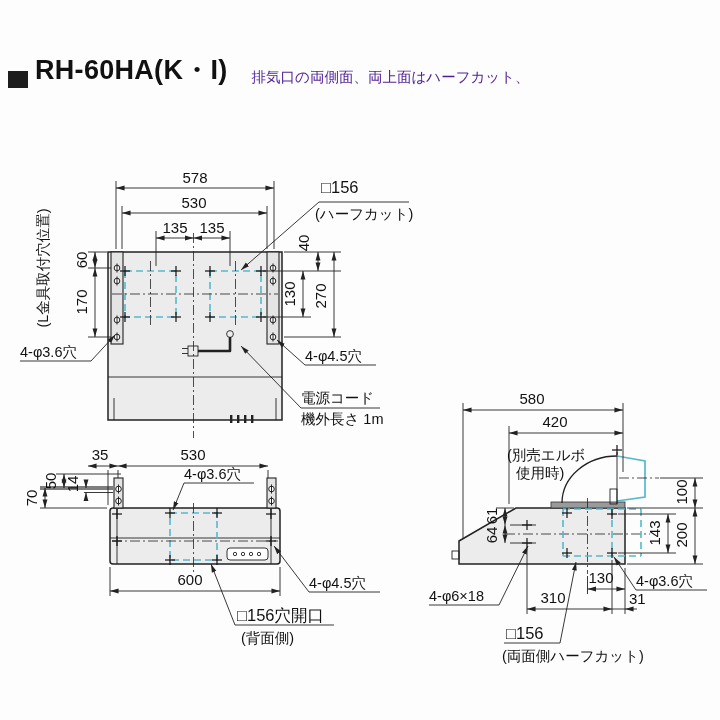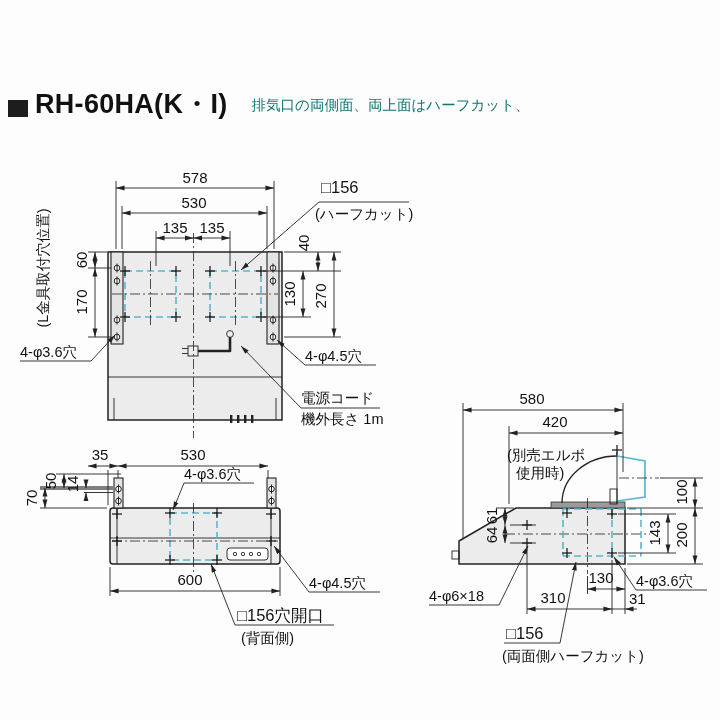--- a/index.html
+++ b/index.html
@@ -1,21 +1,21 @@
 <!DOCTYPE html>
 <html><head>
 <meta charset="utf-8">
 <style>
   html,body{margin:0;padding:0;background:#fff;}
   .stage{position:relative;width:720px;height:720px;background:#fdfdfd;overflow:hidden;
          font-family:"Liberation Sans","DejaVu Sans",sans-serif;color:#111;}
-  .hdr{position:absolute;left:8px;top:52px;display:flex;align-items:center;margin-top:34px;}
+  .hdr{position:absolute;left:8px;top:52px;display:flex;align-items:flex-end;}
   .hdr-sq{width:20px;height:17px;background:#1d1d1d;margin-top:8px;flex:0 0 auto;}
   .hdr-title{font-size:27px;font-weight:700;letter-spacing:.3px;margin-left:7px;white-space:nowrap;}
-  .hdr-desc{margin-left:24px;padding-top:3px;font-size:14.5px;line-height:21px;color:#0f766e;white-space:nowrap;}
+  .hdr-desc{margin-left:24px;padding-top:3px;font-size:14.5px;line-height:21px;color:#4c1d95;white-space:nowrap;}
   svg{position:absolute;left:0;top:0;}
   .body{fill:#ececec;stroke:#222;stroke-width:1.5;}
   .br{fill:#e4e4e4;stroke:#222;stroke-width:1.1;}
   .ln{stroke:#222;stroke-width:1.3;fill:none;}
   .thin{stroke:#222;stroke-width:0.9;fill:none;}
   .dim{stroke:#222;stroke-width:0.9;fill:none;}
   .dimA{stroke:#222;stroke-width:0.9;fill:none;marker-start:url(#ar);marker-end:url(#ar);}
   .dimE{stroke:#222;stroke-width:0.9;fill:none;marker-end:url(#ar);}
   .lead{stroke:#222;stroke-width:0.9;fill:none;marker-end:url(#ar);}
   .cl{stroke:#222;stroke-width:0.8;fill:none;stroke-dasharray:10 3 2 3;}

